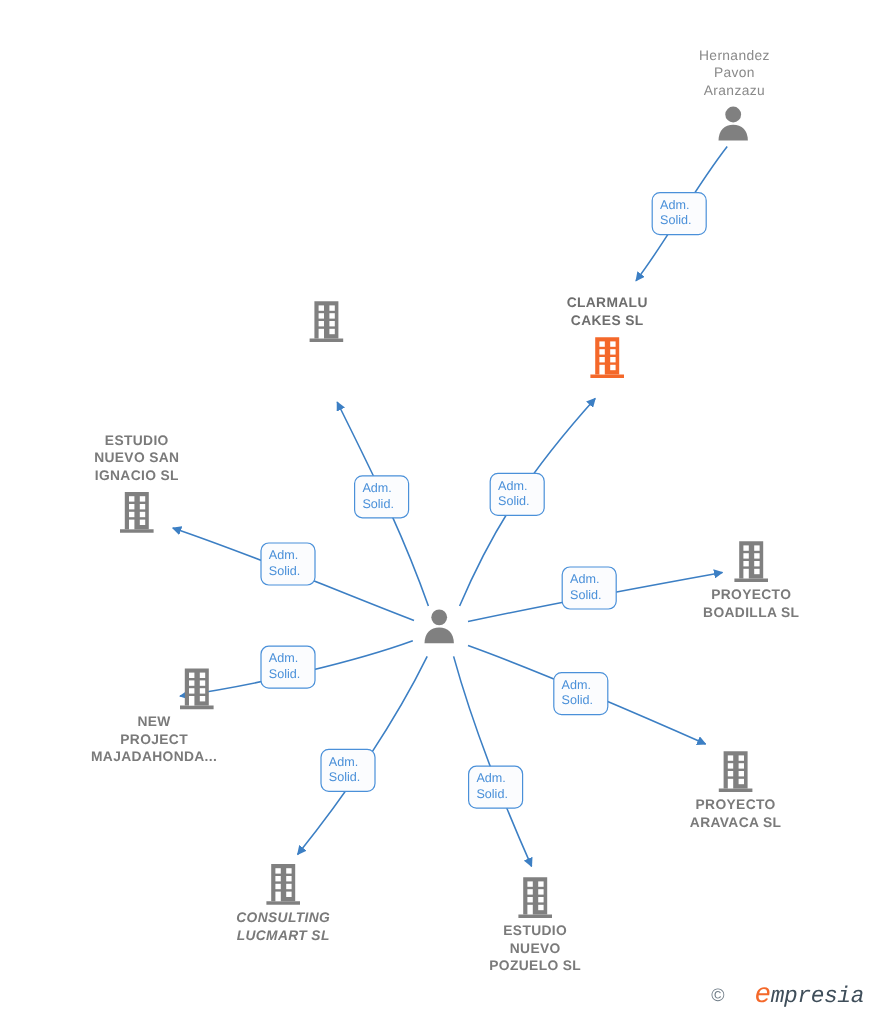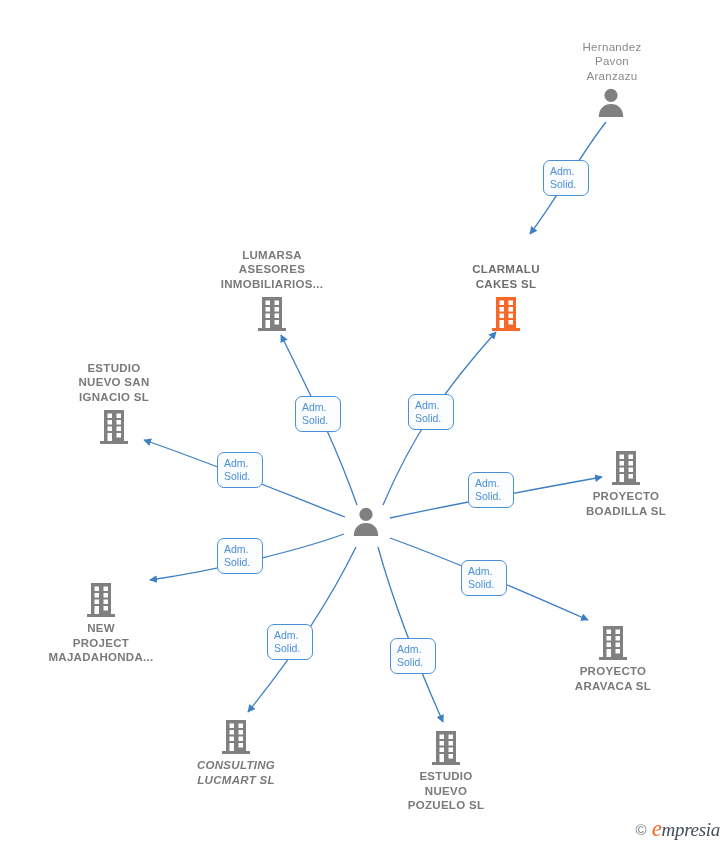--- a/index.html
+++ b/index.html
@@ -84,25 +84,26 @@
     display: flex;
     align-items: center;
     gap: 5px;
     font-size: 19px;
   }
   #footer .copy {
     color: #6f7c87;
     font-size: 15px;
   }
   #footer .brand {
-    font-family: Liberation Serif, serif;
+    font-family: Liberation Mono, monospace;
     font-style: italic;
     font-size: 19px;
     color: #3f4e5a;
     letter-spacing: -0.3px;
+    margin-left: 20px;
   }
   #footer .brand .e {
     color: #f4682a;
     font-size: 23px;
   }
 </style>
 </head>
 <body>
 
 <div id="canvas">
@@ -131,42 +132,39 @@
         <div class="node-label person">Hernandez
 Pavon
 Aranzazu</div>
         <div class="icon-wrap">
           <svg viewBox="0 0 34 34" width="32" height="32" fill="#808080">
             <circle cx="17" cy="10" r="7"></circle>
             <path d="M4 33 C4 24 9.5 19 17 19 C24.5 19 30 24 30 33 Z"></path>
           </svg>
         </div>
       </div>
-      <div class="node lbl-above" style="left: 506px; top: 262px;">
+      <div class="node lbl-above" style="left: 506px; top: 246px;">
         <div class="node-label company focus">CLARMALU
 CAKES  SL</div>
         <div class="icon-wrap">
           <svg viewBox="0 0 34 38" width="34" height="38" fill="#f4682a">
             <path d="M7 3 h20 v31 h-20 z"></path>
             <path d="M3 34 h28 v3 h-28 z"></path>
             <rect x="10.5" y="6.5" width="4.5" height="4.5" fill="#ffffff"></rect>
             <rect x="10.5" y="13" width="4.5" height="4.5" fill="#ffffff"></rect>
             <rect x="10.5" y="19.5" width="4.5" height="4.5" fill="#ffffff"></rect>
             <rect x="10.5" y="26" width="4.5" height="8" fill="#ffffff"></rect>
             <rect x="19.5" y="6.5" width="4.5" height="4.5" fill="#ffffff"></rect>
             <rect x="19.5" y="13" width="4.5" height="4.5" fill="#ffffff"></rect>
             <rect x="19.5" y="19.5" width="4.5" height="4.5" fill="#ffffff"></rect>
             <rect x="19.5" y="26" width="4.5" height="4.5" fill="#ffffff"></rect>
           </svg>
         </div>
       </div>
       <div class="node lbl-above" style="left: 272px; top: 247.5px;">
-        <div class="node-label company">LUMARSA
-ASESORES
-INMOBILIARIOS...</div>
         <div class="icon-wrap">
           <svg viewBox="0 0 34 38" width="34" height="38" fill="#808080">
             <path d="M7 3 h20 v31 h-20 z"></path>
             <path d="M3 34 h28 v3 h-28 z"></path>
             <rect x="10.5" y="6.5" width="4.5" height="4.5" fill="#ffffff"></rect>
             <rect x="10.5" y="13" width="4.5" height="4.5" fill="#ffffff"></rect>
             <rect x="10.5" y="19.5" width="4.5" height="4.5" fill="#ffffff"></rect>
             <rect x="10.5" y="26" width="4.5" height="8" fill="#ffffff"></rect>
             <rect x="19.5" y="6.5" width="4.5" height="4.5" fill="#ffffff"></rect>
             <rect x="19.5" y="13" width="4.5" height="4.5" fill="#ffffff"></rect>
@@ -213,21 +211,21 @@
 BOADILLA  SL</div>
       </div>
       <div class="node lbl-below" style="left: 367px; top: 505px;">
         <div class="icon-wrap">
           <svg viewBox="0 0 34 34" width="32" height="32" fill="#808080">
             <circle cx="17" cy="10" r="7"></circle>
             <path d="M4 33 C4 24 9.5 19 17 19 C24.5 19 30 24 30 33 Z"></path>
           </svg>
         </div>
       </div>
-      <div class="node lbl-below" style="left: 101px; top: 580px;">
+      <div class="node lbl-below" style="left: 101px; top: 554px; align-items: flex-end;">
         <div class="icon-wrap">
           <svg viewBox="0 0 34 38" width="34" height="38" fill="#808080">
             <path d="M7 3 h20 v31 h-20 z"></path>
             <path d="M3 34 h28 v3 h-28 z"></path>
             <rect x="10.5" y="6.5" width="4.5" height="4.5" fill="#ffffff"></rect>
             <rect x="10.5" y="13" width="4.5" height="4.5" fill="#ffffff"></rect>
             <rect x="10.5" y="19.5" width="4.5" height="4.5" fill="#ffffff"></rect>
             <rect x="10.5" y="26" width="4.5" height="8" fill="#ffffff"></rect>
             <rect x="19.5" y="6.5" width="4.5" height="4.5" fill="#ffffff"></rect>
             <rect x="19.5" y="13" width="4.5" height="4.5" fill="#ffffff"></rect>

